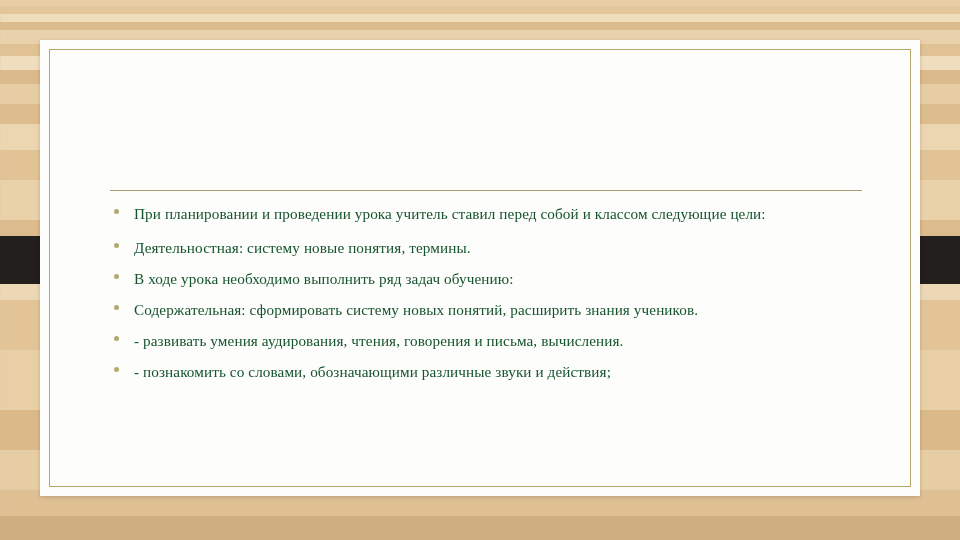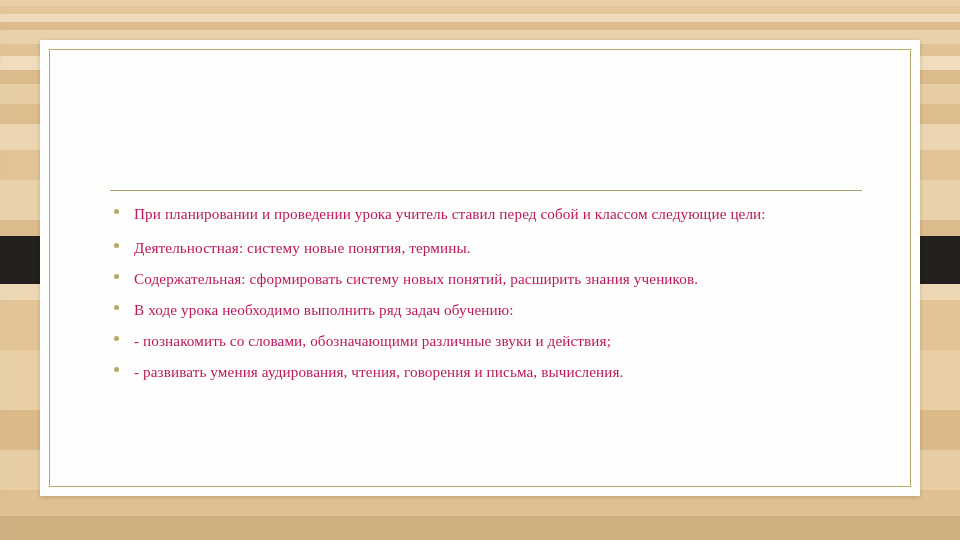--- a/index.html
+++ b/index.html
@@ -101,21 +101,21 @@
     list-style: none;
     margin: 0;
     padding: 0;
   }
   ul.bullets li {
     position: relative;
     padding-left: 26px;
     margin-bottom: 13px;
     font-size: 15.2px;
     line-height: 1.18;
-    color: #be185d;
+    color: #14532d;
     letter-spacing: 0.1px;
   }
   ul.bullets li .dot {
     position: absolute;
     left: 6px;
     top: 4px;
     width: 5px;
     height: 5px;
     border-radius: 50%;
     background: #b3a96d;
@@ -146,30 +146,30 @@
         <li class="first">
           <span class="dot"></span>
           <span class="txt">При планировании и проведении урока учитель ставил перед собой и классом следующие цели:</span>
         </li>
         <li>
           <span class="dot"></span>
           <span class="txt">Деятельностная: систему новые понятия, термины.</span>
         </li>
         <li>
           <span class="dot"></span>
+          <span class="txt">В ходе урока необходимо выполнить ряд задач обучению:</span>
+        </li>
+        <li>
+          <span class="dot"></span>
           <span class="txt">Содержательная: сформировать систему новых понятий, расширить знания учеников.</span>
         </li>
         <li>
           <span class="dot"></span>
-          <span class="txt">В ходе урока необходимо выполнить ряд задач обучению:</span>
+          <span class="txt">- развивать умения аудирования, чтения, говорения и письма, вычисления.</span>
         </li>
         <li>
           <span class="dot"></span>
           <span class="txt">- познакомить со словами, обозначающими различные звуки и действия;</span>
-        </li>
-        <li>
-          <span class="dot"></span>
-          <span class="txt">- развивать умения аудирования, чтения, говорения и письма, вычисления.</span>
         </li>
       </ul>
     </div>
   </div>
 </div>
 
 </body></html>

